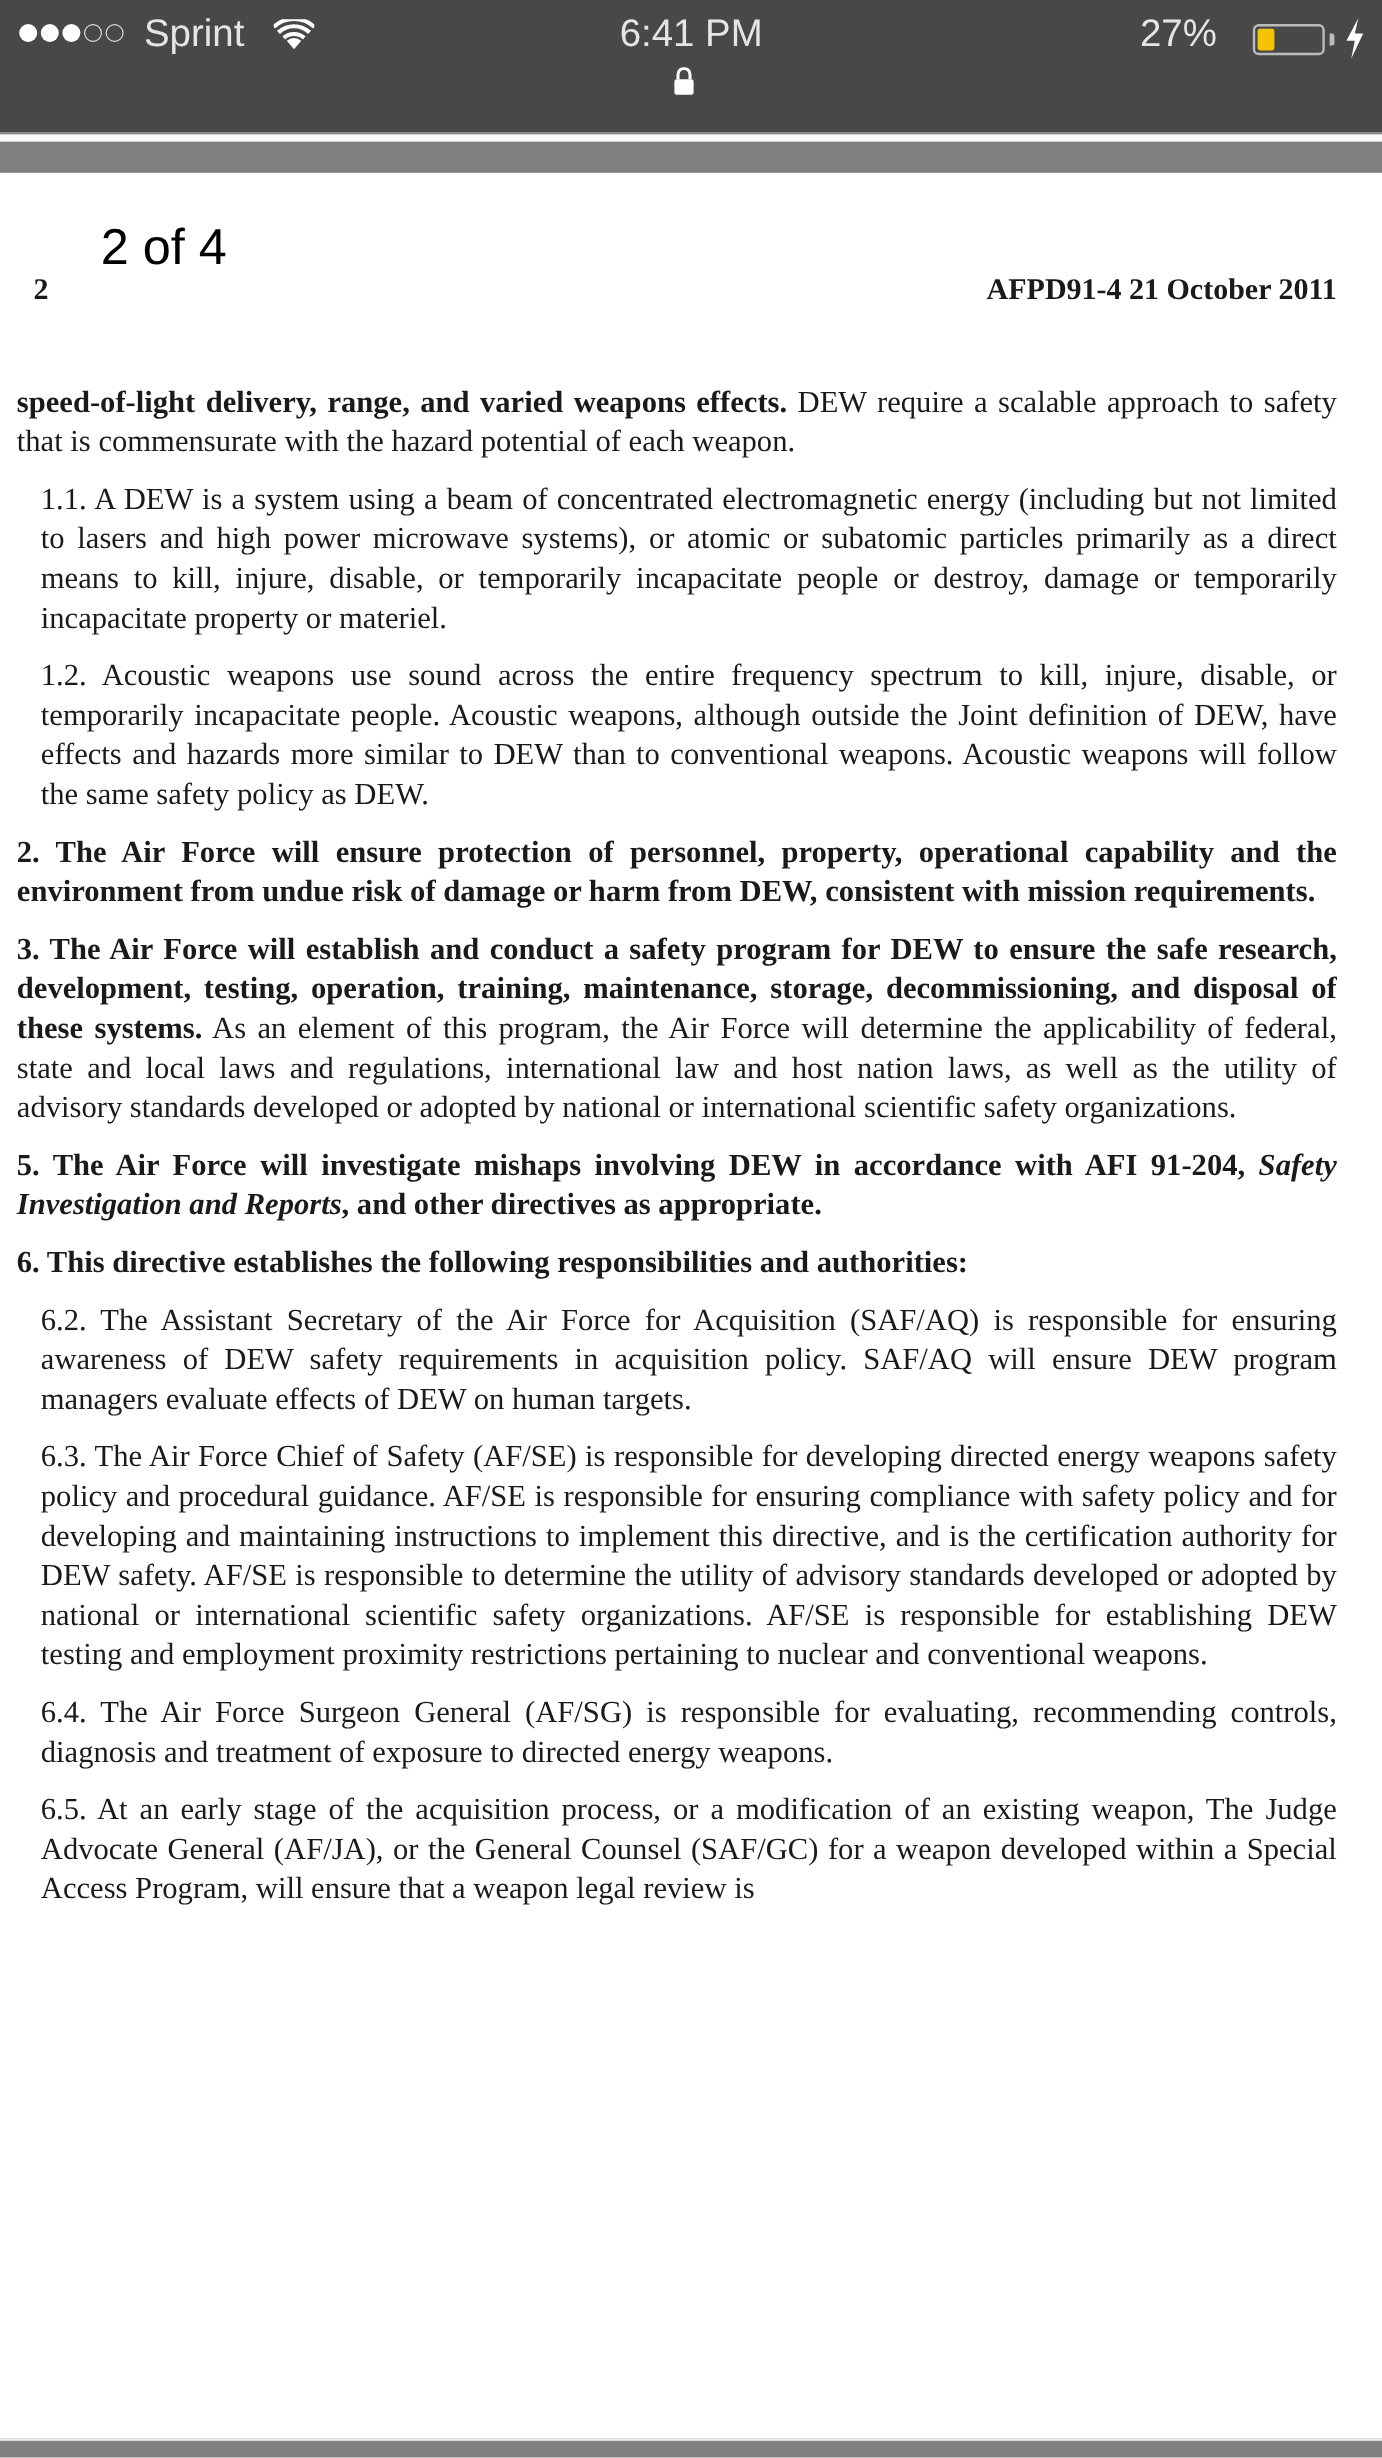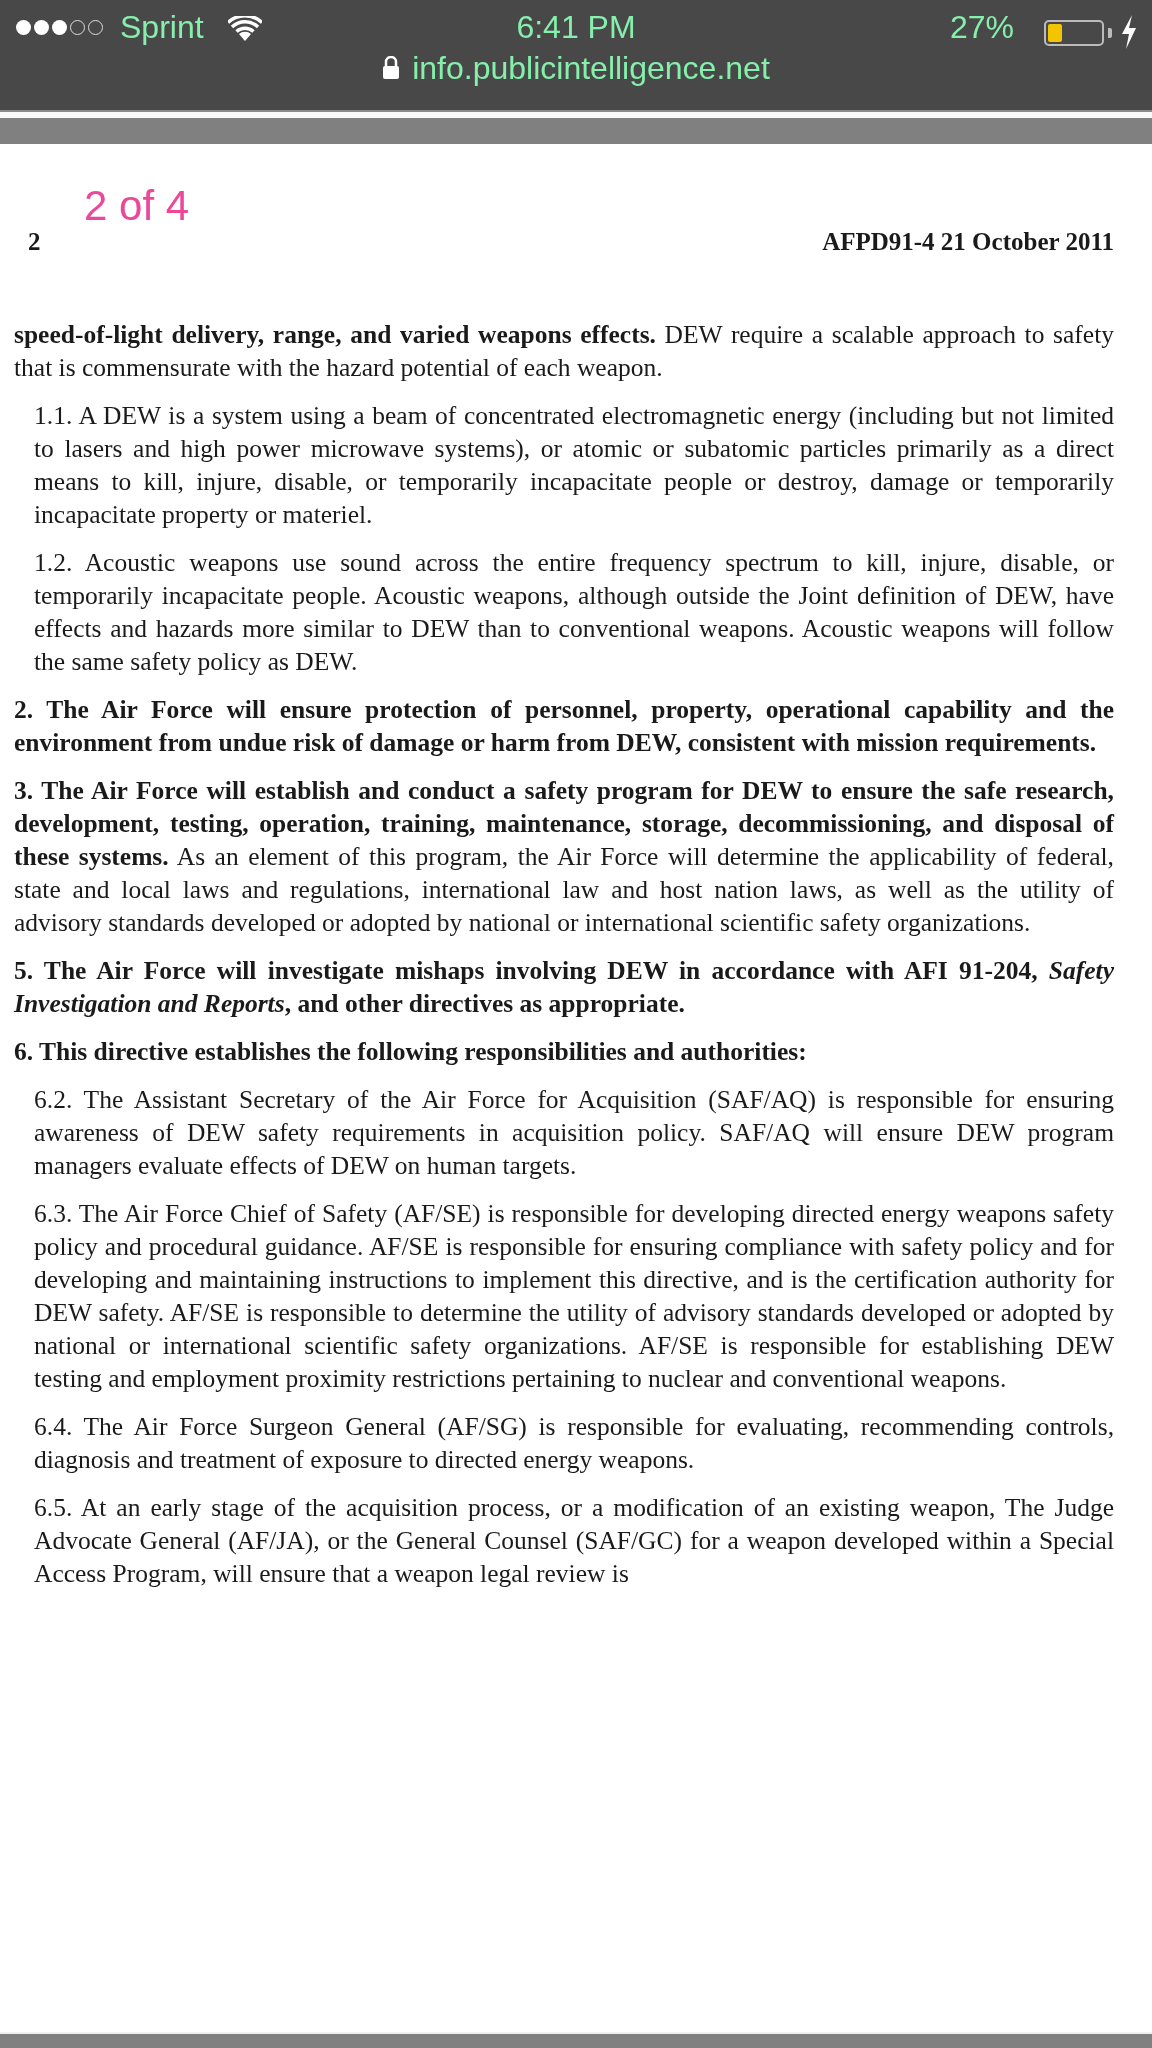--- a/index.html
+++ b/index.html
@@ -4,21 +4,21 @@
 <style>
   html, body { margin: 0; padding: 0; }
   body {
     width: 1152px; height: 2048px; overflow: hidden;
     background: #ffffff; position: relative;
     font-family: "Liberation Serif", serif; color: #1a1a1a;
   }
   
   .topbar {
     position: absolute; left: 0; top: 0; width: 1152px; height: 110px;
-    background: #484848; color: #86efac;
+    background: #484848; color: #e5e5e5;
     font-family: "Liberation Sans", sans-serif;
   }
   .status-row { position: absolute; top: 6px; left: 0; width: 100%; height: 44px; }
   .signal { position: absolute; left: 16px; top: 14px; display: flex; gap: 3px; }
   .dot { width: 15px; height: 15px; border-radius: 50%; box-sizing: border-box; }
   .dot.full { background: #fff; }
   .dot.empty { border: 1.5px solid #ddd; }
   .carrier { position: absolute; left: 120px; top: 3px; font-size: 32px; }
   .wifi { position: absolute; left: 228px; top: 10px; width: 34px; height: 26px; }
   .clock { position: absolute; left: 0; width: 100%; top: 3px; text-align: center; font-size: 32px; }
@@ -30,21 +30,21 @@
   .bolt { position: absolute; right: 14px; top: 9px; width: 18px; height: 34px; }
   .url-row { position: absolute; top: 50px; left: 0; width: 100%; text-align: center; font-size: 32px; }
   .url-row .lock { display: inline-block; vertical-align: middle; margin-right: 12px; position: relative; top: -3px; }
   .white-strip { position: absolute; top: 110px; left: 0; width: 1152px; height: 8px; background: #fafafa; border-top: 2px solid #8a8a8a; box-sizing: border-box; }
   .gray-bar { position: absolute; top: 118px; left: 0; width: 1152px; height: 26px; background: #808080; }
   .bottom-bar { position: absolute; top: 2032px; left: 0; width: 1152px; height: 16px; background: #808080; border-top: 2px solid #f0f0f0; }
 
   
   .page-indicator {
     position: absolute; left: 84px; top: 182px;
-    font-family: "Liberation Sans", sans-serif; font-size: 42px; color: #ec4899;
+    font-family: "Liberation Sans", sans-serif; font-size: 42px; color: #000000;
   }
 
   
   .doc { position: absolute; left: 0; top: 0; width: 1152px; }
   .doc-header { position: absolute; top: 228px; left: 14px; width: 1100px; font-weight: bold; font-size: 25px; }
   .doc-header .pg { position: absolute; left: 14px; }
   .doc-header .ref { position: absolute; right: 0; margin-left: 48px; }
   .body-text {
     position: absolute; top: 318px; left: 14px; width: 1100px;
     font-size: 25.5px; line-height: 33px; text-align: justify;
@@ -80,21 +80,21 @@
     </div>
     <div class="battery-nub"></div>
     <svg class="bolt" viewBox="0 0 18 34">
       <path d="M12 0 L2 19 L9 19 L6 34 L16 13 L9 13 Z" fill="#fff"></path>
     </svg>
   </div>
   <div class="url-row">
     <svg class="lock" width="18" height="24" viewBox="0 0 18 24">
       <path d="M4 10 V6 A5 5 0 0 1 14 6 V10" stroke="#fff" stroke-width="2.5" fill="none"></path>
       <rect x="1" y="10" width="16" height="13" rx="2" fill="#fff"></rect>
-    </svg><span>info.publicintelligence.net</span>
+    </svg>
   </div>
 </div>
 <div class="white-strip"></div>
 <div class="gray-bar"></div>
 
 <div class="page-indicator">2 of 4</div>
 
 <div class="doc">
   <div class="doc-header">
     <span class="pg">2</span>

